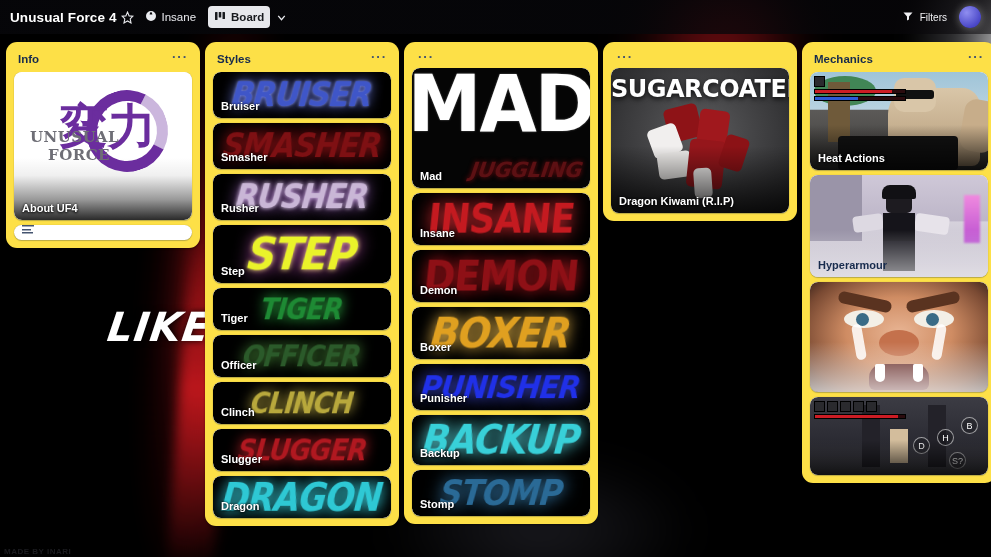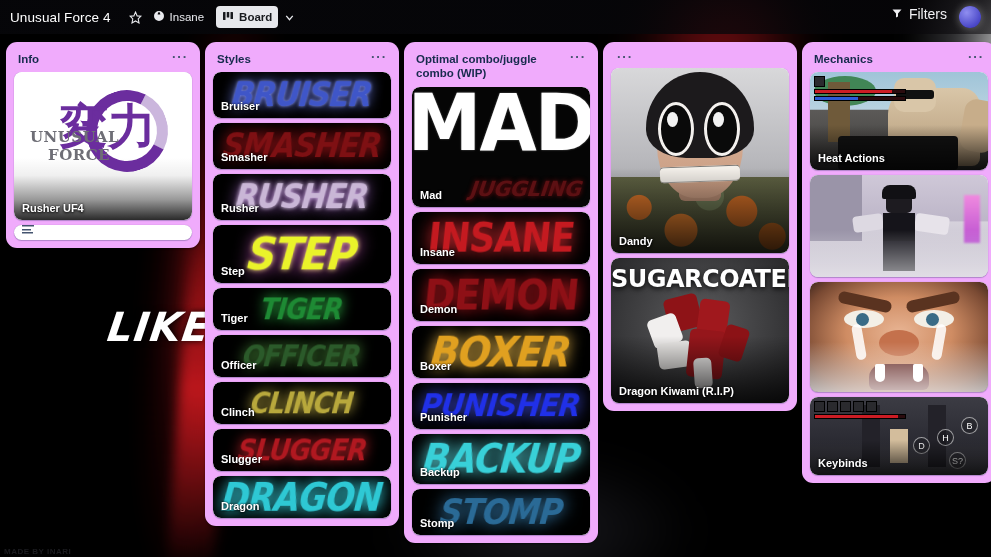--- a/index.html
+++ b/index.html
@@ -52,54 +52,54 @@
   }
 
   
   .topbar{
     position:absolute; left:0; top:0; z-index:5;
     width:991px; height:34px;
     display:flex; align-items:center; gap:0;
     padding:0 10px;
     background:linear-gradient(90deg, rgba(6,6,9,.96) 0%, rgba(6,6,9,.92) 55%, rgba(10,8,12,.55) 100%);
   }
-  .board-title{ color:#fff; font-size:13.5px; font-weight:400; letter-spacing:.1px; margin-right:14px; }
+  .board-title{ color:#fff; font-size:13.5px; font-weight:700; letter-spacing:.1px; }
   .tb-icon{
     display:inline-flex; align-items:center; justify-content:center;
     width:22px; height:22px; color:#e9eaee; border-radius:4px; cursor:pointer;
   }
   .tb-item{
     display:inline-flex; align-items:center; gap:5px;
     height:22px; padding:0 6px; border-radius:4px;
     color:#e9eaee; font-size:11.5px; cursor:pointer; white-space:nowrap;
   }
   .tb-item.chip{ background:#e7e8ec; color:#191b1f; font-weight:600; margin-left:6px; }
   .tb-spacer{ flex:1 1 auto; }
   .tb-filters{
-    display:inline-flex; align-items:flex-start; gap:6px;
-    color:#f0f0f3; font-size:14px; cursor:pointer; padding:0 6px; height:22px; border-radius:4px;
+    display:inline-flex; align-items:center; gap:6px;
+    color:#f0f0f3; font-size:10px; cursor:pointer; padding:0 6px; height:22px; border-radius:4px;
   }
   .avatar-dot{
     width:22px; height:22px; border-radius:50%; margin-left:6px;
     background:radial-gradient(circle at 35% 30%, #8f8ef0, #4b48c8 70%, #3a37a8);
     box-shadow:0 0 8px rgba(255,255,255,.35);
     cursor:pointer; flex:0 0 auto;
   }
 
   
   .board{
     position:absolute; left:0; top:34px; z-index:4;
     width:991px; height:523px;
     display:flex; align-items:flex-start; gap:5px;
     padding:8px 6px 0 6px;
     overflow:hidden;
   }
   .list{
     flex:0 0 194px; width:194px;
-    background:#f0abfc;
+    background:#fde047;
     border-radius:11px;
     padding:6px 4px 4px 4px;
     max-height:513px;
     display:flex; flex-direction:column;
     box-shadow:0 1px 2px rgba(0,0,0,.45);
   }
   .list-head{
     display:flex; align-items:flex-start; justify-content:space-between;
     gap:4px; padding:4px 6px 6px 8px;
   }
@@ -435,21 +435,21 @@
       <div class="cards">
 
         <div class="card">
           <div class="cover">
             <div class="uf4">
               <div class="ring"></div>
               <div class="kanji">変力</div>
               <div class="uw">UNUSUAL</div>
               <div class="fw">FORCE</div>
             </div>
-            <div class="overlay-title">Rusher UF4</div>
+            <div class="overlay-title">About UF4</div>
           </div>
         </div>
 
         <div class="card">
           <div class="card-icons">
             <span class="desc-icon"></span>
           </div>
         </div>
 
       </div>
@@ -523,21 +523,20 @@
             <div class="word" style="color:#2ec8d4;font-size:34px;text-shadow:0 0 14px #3ff0ff">DRAGON</div>
             <div class="overlay-title">Dragon</div>
           </div>
         </div>
 
       </div>
     </div>
 
     <div class="list">
       <div class="list-head">
-        <div class="list-title">Optimal combo/juggle combo (WIP)</div>
         <div class="list-menu">···</div>
       </div>
       <div class="cards">
 
         <div class="card">
           <div class="cover madplate">
             <div class="mad">MAD</div>
             <div class="juggling">JUGGLING</div>
             <div class="overlay-title">Mad</div>
           </div>
@@ -587,39 +586,20 @@
 
       </div>
     </div>
 
     <div class="list">
       <div class="list-head">
         <div class="list-menu">···</div>
       </div>
       <div class="cards">
 
-        <div class="card">
-          <div class="cover">
-            <div class="dandy">
-              <div class="shirt"></div>
-              <div class="neck"></div>
-              <div class="face"></div>
-              <div class="hair"></div>
-              <div class="eye l">
-                  <span class="shine"></span>
-                </div>
-              <div class="eye r">
-                  <span class="shine"></span>
-                </div>
-              <div class="smile"></div>
-            </div>
-            <div class="overlay-scrim"></div>
-            <div class="overlay-title">Dandy</div>
-          </div>
-        </div>
 
         <div class="card">
           <div class="cover">
             <div class="sugar">
               <div class="word">SUGARCOATED</div>
               <div class="fist">
                 <i class="f1"></i>
                   <i class="f2"></i>
                   <i class="f3"></i>
                   <i class="f4"></i>
@@ -674,20 +654,21 @@
               <div class="wallL"></div>
               <div class="neon"></div>
               <div class="ch-armL"></div>
               <div class="ch-armR"></div>
               <div class="ch-torso"></div>
               <div class="ch-legs"></div>
               <div class="ch-head"></div>
               <div class="ch-hair"></div>
             </div>
             <div class="overlay-scrim" style="background:linear-gradient(180deg,rgba(0,0,0,0),rgba(255,255,255,.55))"></div>
+            <div class="overlay-title" style="color:#172b4d;text-shadow:none">Hyperarmour</div>
           </div>
         </div>
 
         <div class="card">
           <div class="cover">
             <div class="shot shot-taunt">
               <div class="brow l"></div>
               <div class="brow r"></div>
               <div class="eye l">
                   <b></b>
@@ -723,21 +704,20 @@
                 <div class="bar">
                     <i style="width:92%"></i>
                   </div>
               </div>
               <div class="btn kb1">B</div>
               <div class="btn kb2">H</div>
               <div class="btn kb3">D</div>
               <div class="btn kb4">S?</div>
             </div>
             <div class="overlay-scrim"></div>
-            <div class="overlay-title">Keybinds</div>
           </div>
         </div>
 
       </div>
     </div>
 
   </div>
 </div>
 
 </body></html>

